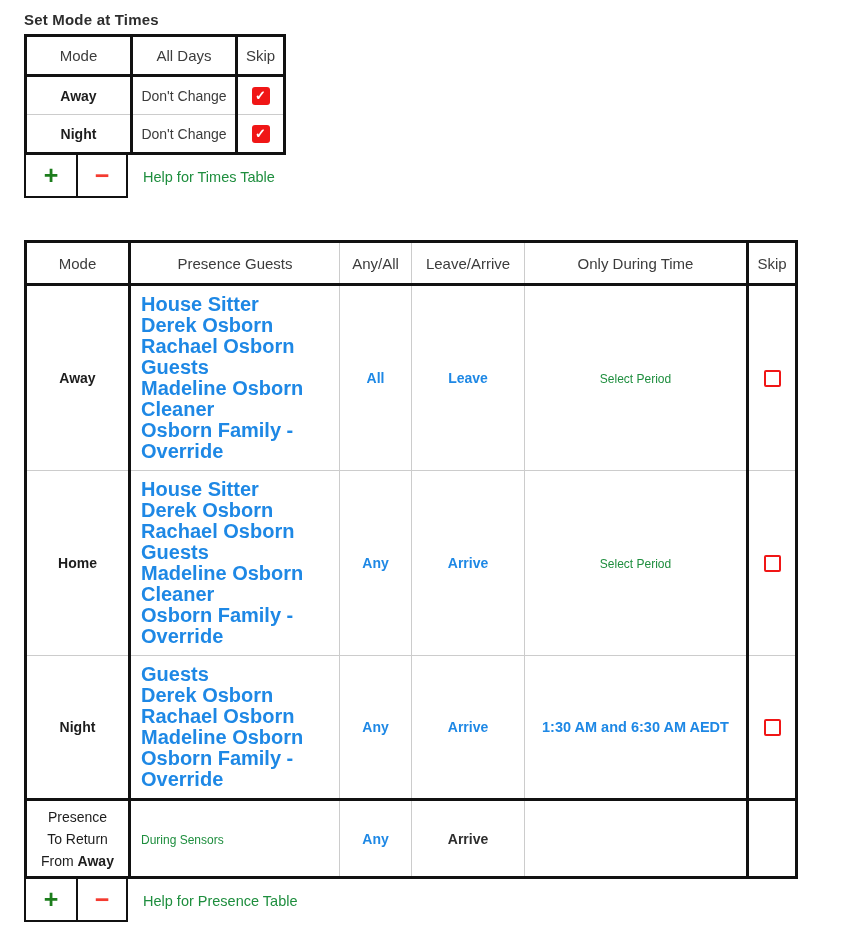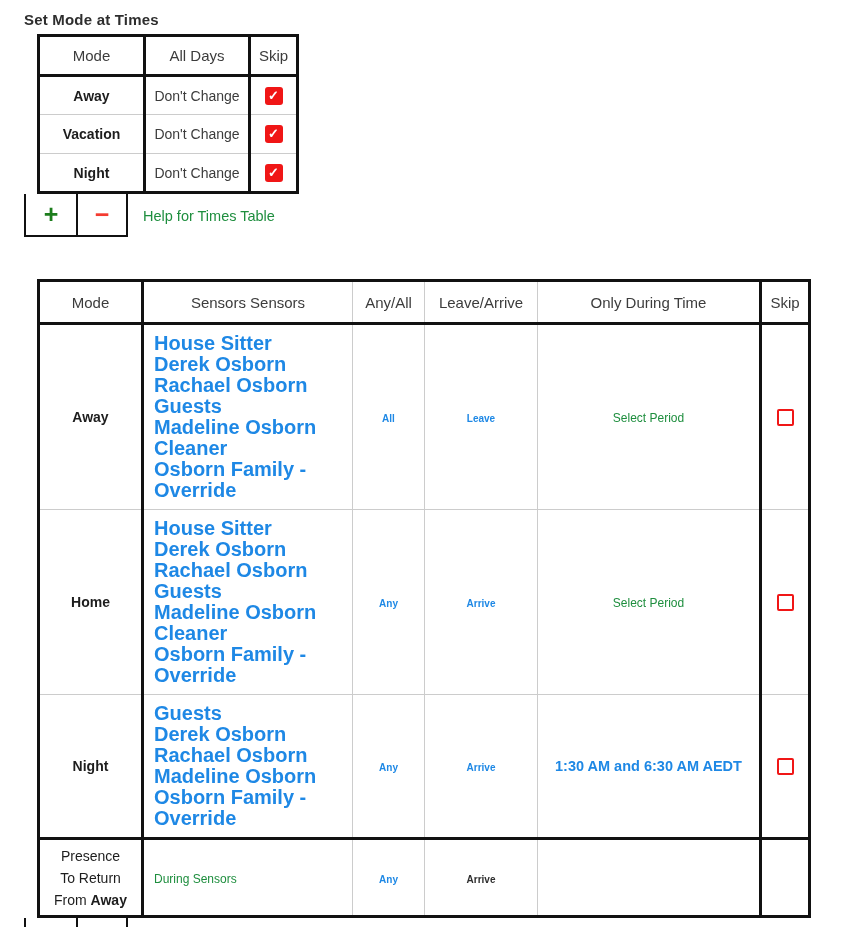--- a/index.html
+++ b/index.html
@@ -3,21 +3,21 @@
 <meta charset="utf-8">
 <style>
   :root{
     --blue:#1e88e5; --green:#1e8e3e; --cb-red:#f01616; --plus-green:#1c7d1c;
     --minus-red:#f43b30; --bdark:#111111; --blight:#cccccc; --tdark:#1d1d1d; --tgray:#3c3c3c;
   }
   *{box-sizing:border-box;}
   body{margin:0;background:#fff;width:844px;height:927px;font-family:"Liberation Sans",sans-serif;}
   .page{padding:11px 0 0 24px;}
   .section-title{font-size:15px;font-weight:700;color:#2e2e2e;margin:0 0 6px 0;letter-spacing:.2px;}
-  table{border-collapse:collapse;border:3px solid var(--bdark);table-layout:fixed;background:#fff;margin-left:13px;}
+  table{border-collapse:collapse;border:3px solid var(--bdark);table-layout:fixed;background:#fff;}
   th{font-weight:400;color:var(--tgray);}
   td{color:var(--tgray);}
   
   .times-table{width:259px;}
   .times-table th,.times-table td{
     border-left:3px solid var(--bdark);border-right:3px solid var(--bdark);
     border-top:1px solid var(--blight);border-bottom:1px solid var(--blight);
     text-align:center;font-size:14px;height:39px;}
   .times-table thead th{font-size:15px;border-bottom:3px solid var(--bdark);height:40px;}
   
@@ -27,21 +27,21 @@
   .presence-table thead th{font-size:15px;height:43px;border-bottom:3px solid var(--bdark);}
   .thick-r{border-right:3px solid var(--bdark) !important;}
   .thick-l{border-left:3px solid var(--bdark) !important;}
   .row-away{height:162px;} .row-home{height:164px;} .row-night{height:122px;}
   .return-row{height:78px;}
   .return-row td{border-top:3px solid var(--bdark);}
   .mode-cell{font-weight:700;color:var(--tdark);font-size:14.5px;}
   .value-cell{cursor:pointer;}
   .sensors-cell{text-align:left !important;padding:8px 8px 8px 10px;}
   .sensor-link{color:var(--blue);font-weight:700;font-size:20px;line-height:21px;cursor:pointer;}
-  .toggle{color:var(--blue);font-weight:700;font-size:10px;cursor:pointer;}
+  .toggle{color:var(--blue);font-weight:700;font-size:14px;cursor:pointer;}
   .toggle.black{color:#2e2e2e;cursor:pointer;}
   .select-link{color:var(--green);font-size:12px;cursor:pointer;}
   .time-text{color:var(--blue);font-weight:700;font-size:14.5px;cursor:pointer;}
   .return-mode{font-weight:400;color:var(--tdark);font-size:14.5px;line-height:22px;}
   .return-mode b{font-weight:700;}
   
   .cb{display:inline-block;vertical-align:middle;}
   .cb.checked{width:18px;height:18px;background:var(--cb-red);border-radius:3px;position:relative;cursor:pointer;}
   .cb.checked::after{content:"✓";position:absolute;left:50%;top:50%;transform:translate(-50%,-54%);
     color:#fff;font-size:13px;font-weight:700;}
@@ -76,25 +76,20 @@
           <th>Skip</th>
         </tr>
       </thead>
       <tbody id="times-body">
           <tr>
             <td class="mode-cell">Away</td>
             <td class="value-cell">Don't Change</td>
             <td><span class="cb checked"></span></td>
           </tr>
           <tr>
-            <td class="mode-cell">Vacation</td>
-            <td class="value-cell">Don't Change</td>
-            <td><span class="cb checked"></span></td>
-          </tr>
-          <tr>
             <td class="mode-cell">Night</td>
             <td class="value-cell">Don't Change</td>
             <td><span class="cb checked"></span></td>
           </tr>
         </tbody>
     </table>
     <div class="table-footer">
       <div class="pm-box">
         <div class="pm-cell">
           <span class="plus">+</span>
@@ -113,21 +108,21 @@
         <col style="width:104px">
           <col style="width:210px">
           <col style="width:72px">
         <col style="width:113px">
           <col style="width:223px">
           <col style="width:49px">
       </colgroup>
       <thead>
         <tr>
           <th class="thick-r">Mode</th>
-          <th>Sensors Sensors</th>
+          <th>Presence Guests</th>
           <th>Any/All</th>
           <th>Leave/Arrive</th>
           <th>Only During Time</th>
           <th class="thick-l">Skip</th>
         </tr>
       </thead>
       <tbody id="presence-body">
           <tr class="row-away">
             <td class="mode-cell thick-r">Away</td>
             <td class="sensors-cell">

